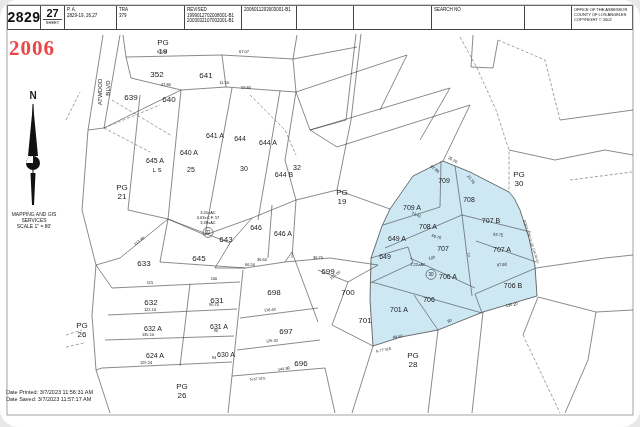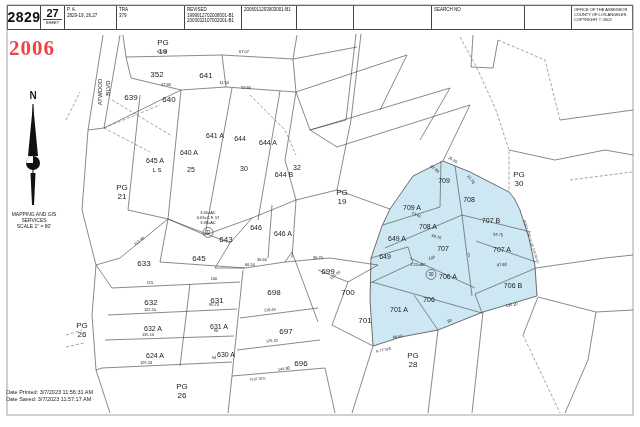--- a/index.html
+++ b/index.html
@@ -1,17 +1,17 @@
 <!DOCTYPE html>
 <html><head>
 <meta charset="utf-8">
 <style>
   html,body{margin:0;padding:0;background:#e8e8e8;}
   .page{position:relative;width:640px;height:427px;background:#ffffff;overflow:hidden;
-        font-family:"Liberation Sans",sans-serif;color:#111;}
+        font-family:"Liberation Sans",sans-serif;color:#111;border-radius:18px;}
   
   .hdr{position:absolute;left:7px;top:5px;width:626px;height:25px;display:flex;}
   .cell{box-sizing:border-box;border:1px solid #444;border-left:none;height:25px;
         padding:1px 2px;font-size:4.5px;line-height:1.25;overflow:hidden;background:#fff;}
   .cell:first-child{border-left:1px solid #444;}
   .c-book{width:34px;display:flex;align-items:center;justify-content:center;
           font-size:14px;font-weight:bold;letter-spacing:.5px;}
   .c-sheet{width:24px;text-align:center;}
   .c-sheet .num{font-size:11px;font-weight:bold;line-height:12px;border-bottom:.5px solid #444;}
   .c-sheet .lbl{font-size:4px;}

